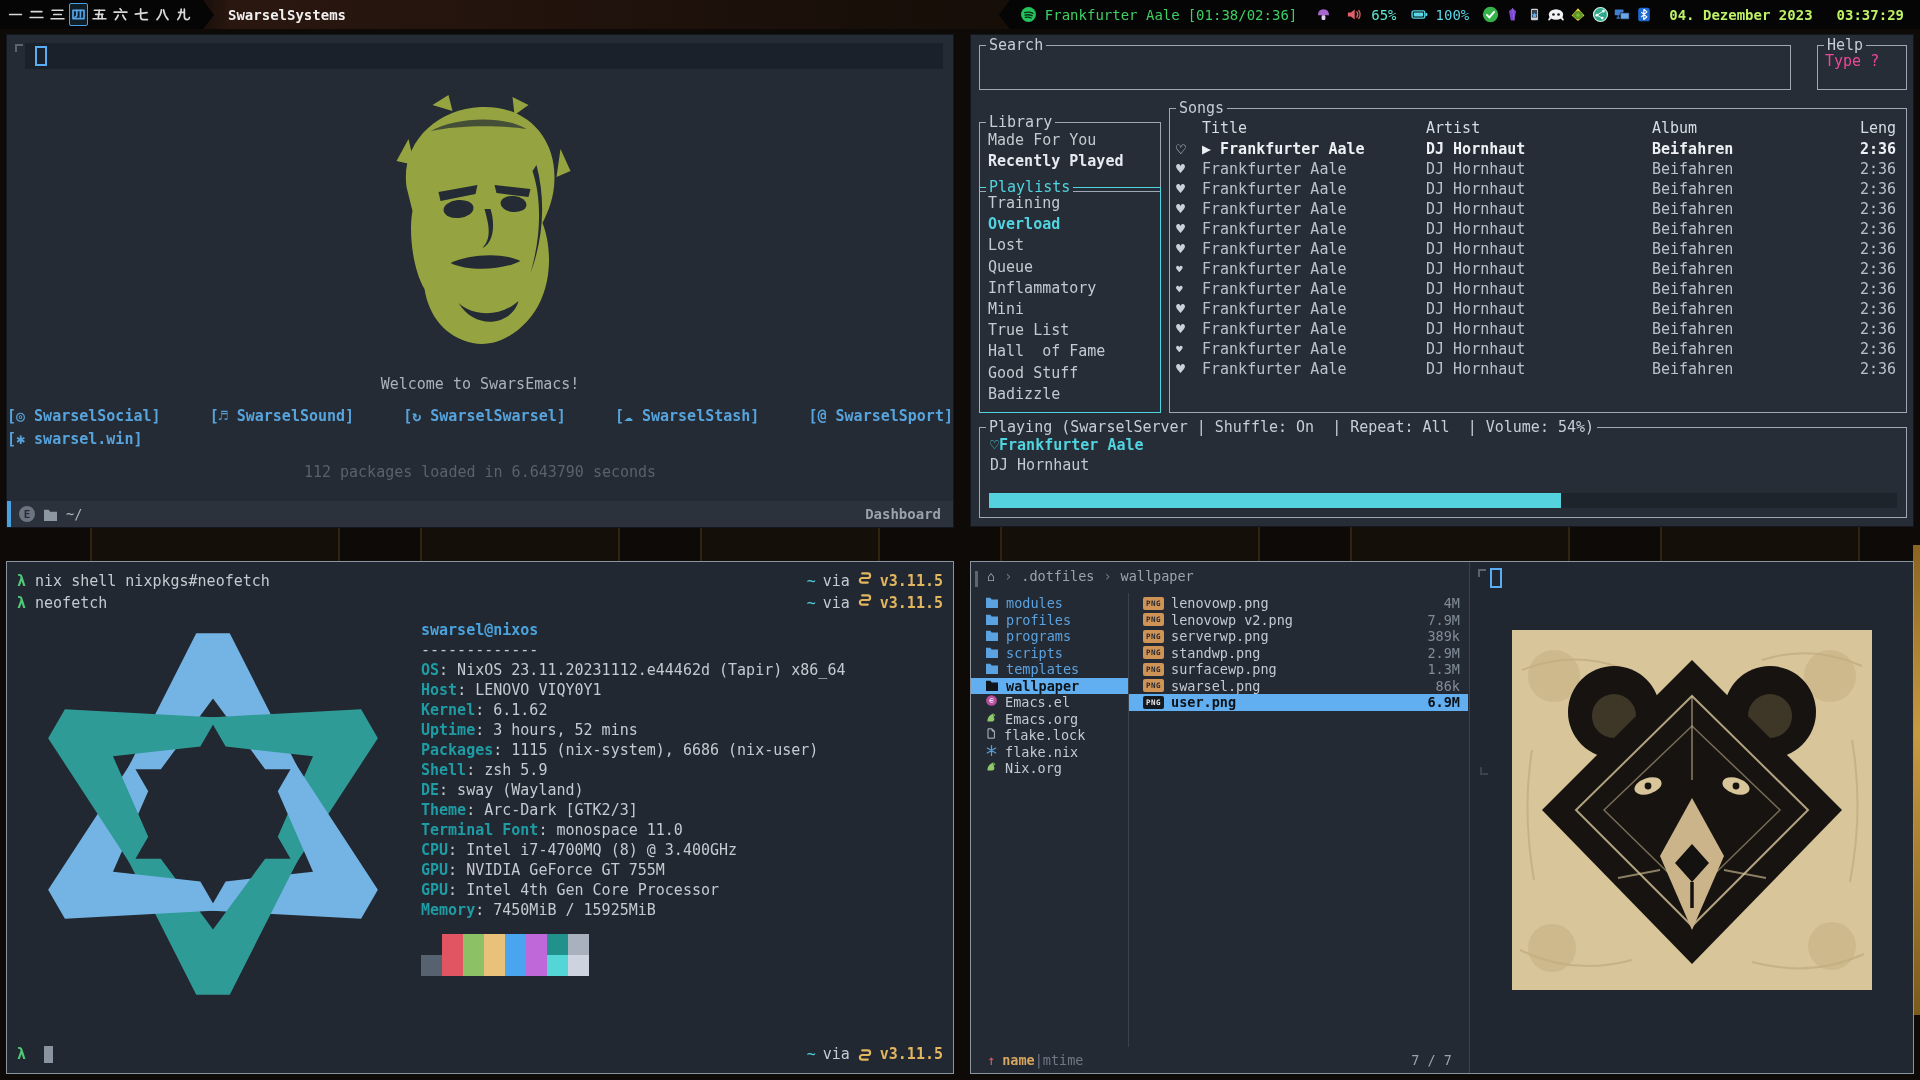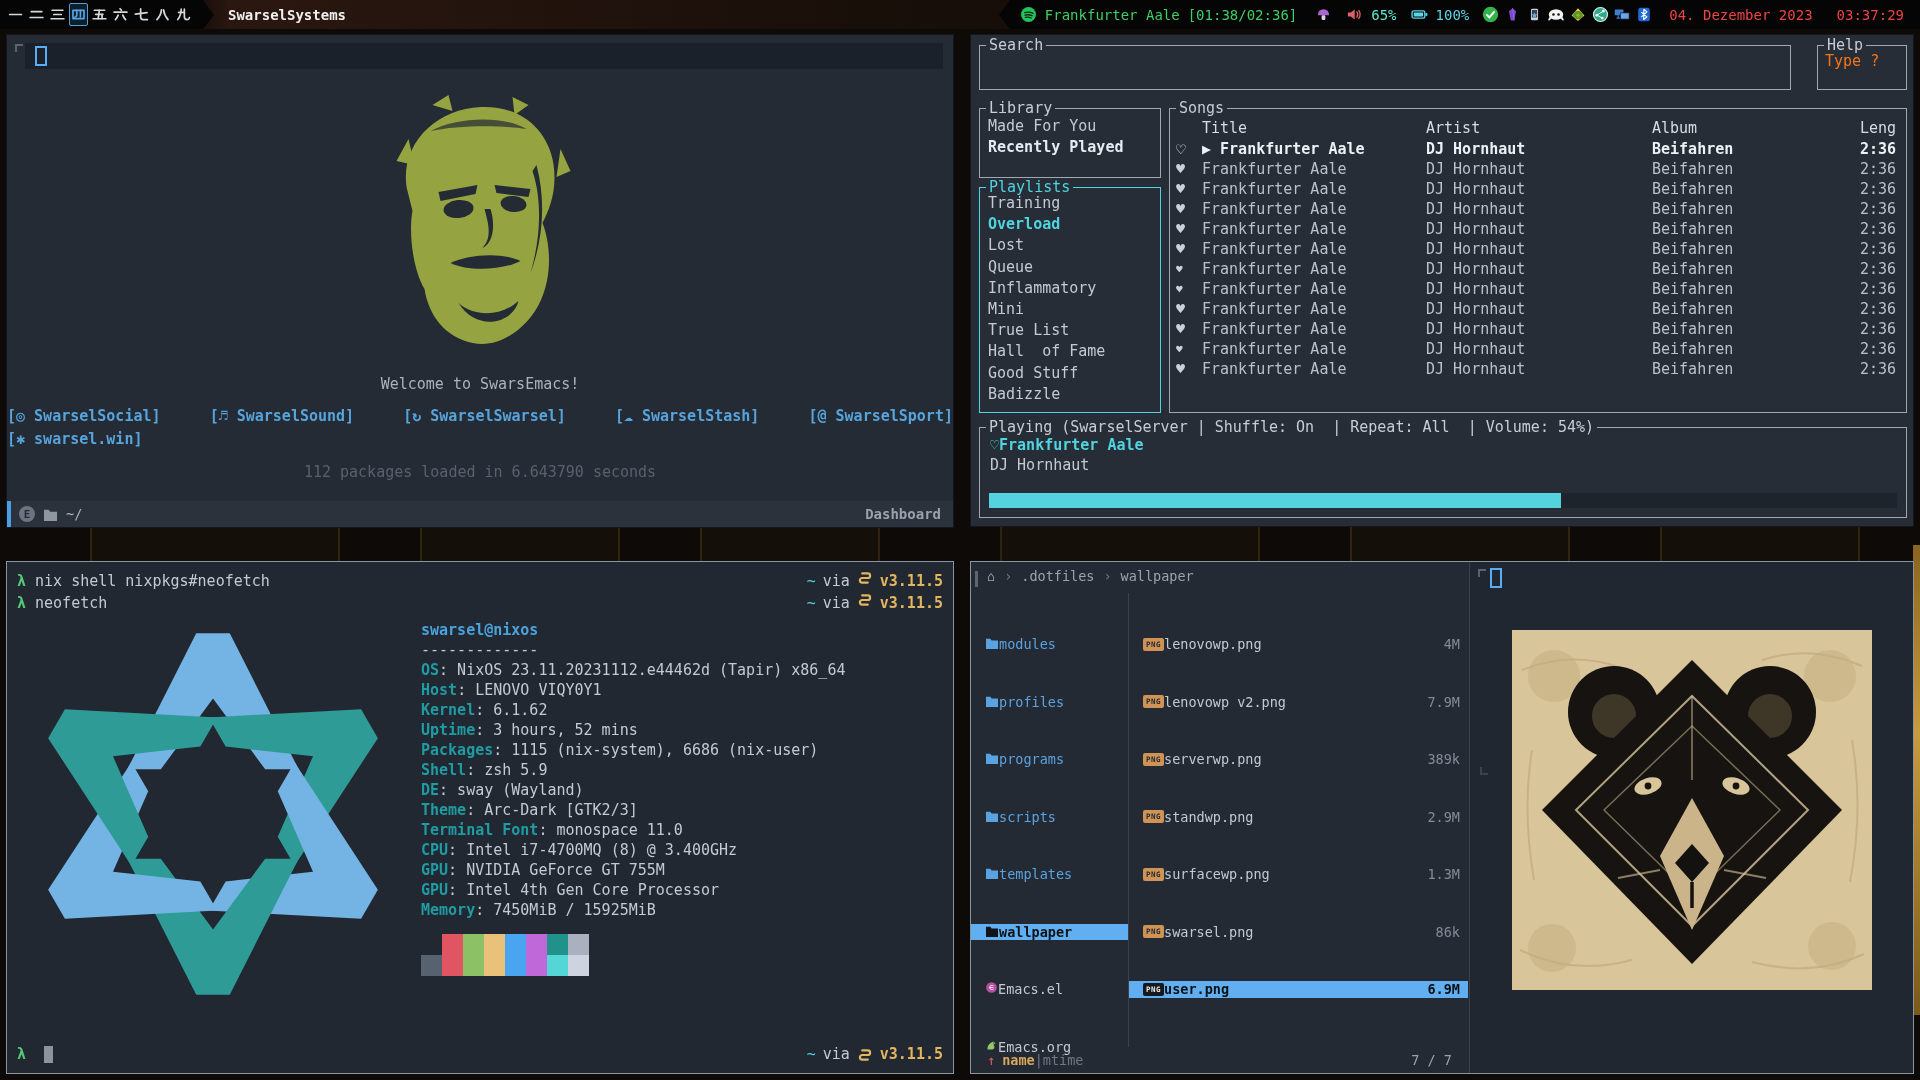--- a/index.html
+++ b/index.html
@@ -22,21 +22,21 @@
   .ws.active { border-color:#4c9fe0; background:rgba(74,160,224,.16); }
   .bar-title { padding:0 14px; font-weight:bold; color:#f0f0f0; }
   .bar-spacer { flex:1; }
   .bar-right { display:flex; align-items:center; gap:8px; background:#050505; height:29px; padding:0 8px 0 10px; }
   .np-track { color:#3ecf63; }
   .np-time { color:#3ecf63; font-size:14px; }
   .vol { color:#5eead4; }
   .batt { color:#5ad6e6; }
   #tray { display:flex; align-items:center; gap:4px; margin-left:4px; }
   #tray .tico { display:flex; width:18px; height:18px; align-items:center; justify-content:center; }
-  .bar-date, .bar-clock { padding:0 8px; color:#ef4444; }
+  .bar-date, .bar-clock { padding:0 8px; color:#bef264;font-weight:bold; }
   .bar-icon { display:inline-flex; width:17px; height:17px; }
 
   
   .win { position:absolute; font-family:"DejaVu Sans Mono",monospace; }
   #win-emacs { left:6px; top:34px; width:948px; height:494px; background:#242b34; border:1px solid #14181e; }
   #win-music { left:970px; top:34px; width:944px; height:493px; background:#262d36; border:1px solid #14181e; font-size:15px; color:#bfc7d1; }
   #win-term  { left:6px; top:561px; width:948px; height:513px; background:#222831; border:1px solid #8a95a1;
                display:flex; flex-direction:column; padding:8px 10px; font-size:15px; color:#c3cad2; }
   #win-files { left:970px; top:561px; width:944px; height:513px; background:#242a33; border:1px solid #8a95a1; font-size:13.5px; color:#c2c9d2; }
 
@@ -54,23 +54,23 @@
   .ml-badge { width:16px; height:16px; border-radius:50%; background:#6b7480; color:#242b34; font-size:11px; font-weight:bold;
     display:flex; align-items:center; justify-content:center; }
   .ml-dir { color:#aab3bd; font-size:13.5px; }
   .ml-right { margin-left:auto; padding-right:12px; color:#99a2ac; font-weight:bold; font-size:14px; }
 
   
   .box { position:absolute; border:1px solid #9fa9b5; }
   .box-title { position:absolute; top:-10px; left:6px; background:#262d36; padding:0 3px; color:#c6cdd6; white-space:pre; line-height:18px; }
   #box-search { left:8px; top:10px; width:812px; height:45px; }
   #box-help { left:846px; top:10px; width:90px; height:45px; }
-  .help-body { padding:6px 7px 0; color:#f97316; }
+  .help-body { padding:6px 7px 0; color:#ec4899; }
   .search-input { position:absolute; inset:4px; }
-  #box-library { left:8px; top:73px; width:182px; height:70px; padding:7px 8px 0 8px; }
+  #box-library { left:8px; top:87px; width:182px; height:70px; padding:7px 8px 0 8px; }
   .lib-item { line-height:21px; color:#c3cad2; }
   .lib-item.bold { font-weight:bold; color:#e6ebf1; }
   #box-playlists { left:8px; top:152px; width:182px; height:226px; border-color:#4fd4e0; padding:5px 0 0 8px; }
   #box-playlists .box-title { color:#4fd4e0; }
   .pl-item { line-height:21.2px; color:#c3cad2; white-space:pre; }
   .pl-item.selected { color:#4fd4e0; font-weight:bold; }
   #box-songs { left:198px; top:73px; width:738px; height:305px; }
   .songs-header, .song-row { display:grid; grid-template-columns:26px 224px 226px 200px 1fr; align-items:center; padding:0 10px 0 6px; }
   .songs-header { height:22px; margin-top:8px; color:#d6dce3; }
   .song-row { height:20px; color:#b9c1cb; }
@@ -103,21 +103,21 @@
   .t-bottom { margin-top:auto; }
   .blockcursor { display:inline-block; width:9px; height:17px; background:#8a93a0; margin-left:9px; }
 
   
   .vbar { position:absolute; left:4px; top:9px; width:3px; height:16px; background:#5b6673; }
   .breadcrumb { display:flex; gap:9px; padding:6px 0 6px 16px; color:#9aa3ad; }
   .crumb-sep { color:#6e7884; }
   .cols { position:absolute; top:31px; bottom:26px; left:0; right:445px; display:flex; }
   .col-parent { width:158px; border-right:1px solid #3a424d; padding-top:2px; }
   .col-current { flex:1; padding-top:2px; }
-  .frow { display:flex; align-items:center; gap:0; height:16.5px; padding:0 8px 0 14px; white-space:nowrap;margin-top:41px; }
+  .frow { display:flex; align-items:center; gap:7px; height:16.5px; padding:0 8px 0 14px; white-space:nowrap; }
   .frow .fname { overflow:hidden; }
   .col-parent .fname { color:#c2c9d2; }
   .col-parent .frow.dir .fname { color:#5ba2e0; }
   .frow.selected { background:#61aff0; }
   .frow.selected .fname { color:#0d1217 !important; font-weight:bold; }
   .png-badge { min-width:21px; height:13px; background:#cf9355; color:#262b33; font-size:7.5px; font-weight:bold;
     border-radius:2px; display:flex; align-items:center; justify-content:center; letter-spacing:.5px; }
   .frow.selected .png-badge { background:#14181f; color:#e8e8e8; }
   .fsize { margin-left:auto; color:#828c99; }
   .frow.selected .fsize { color:#0c1116; font-weight:bold; }

